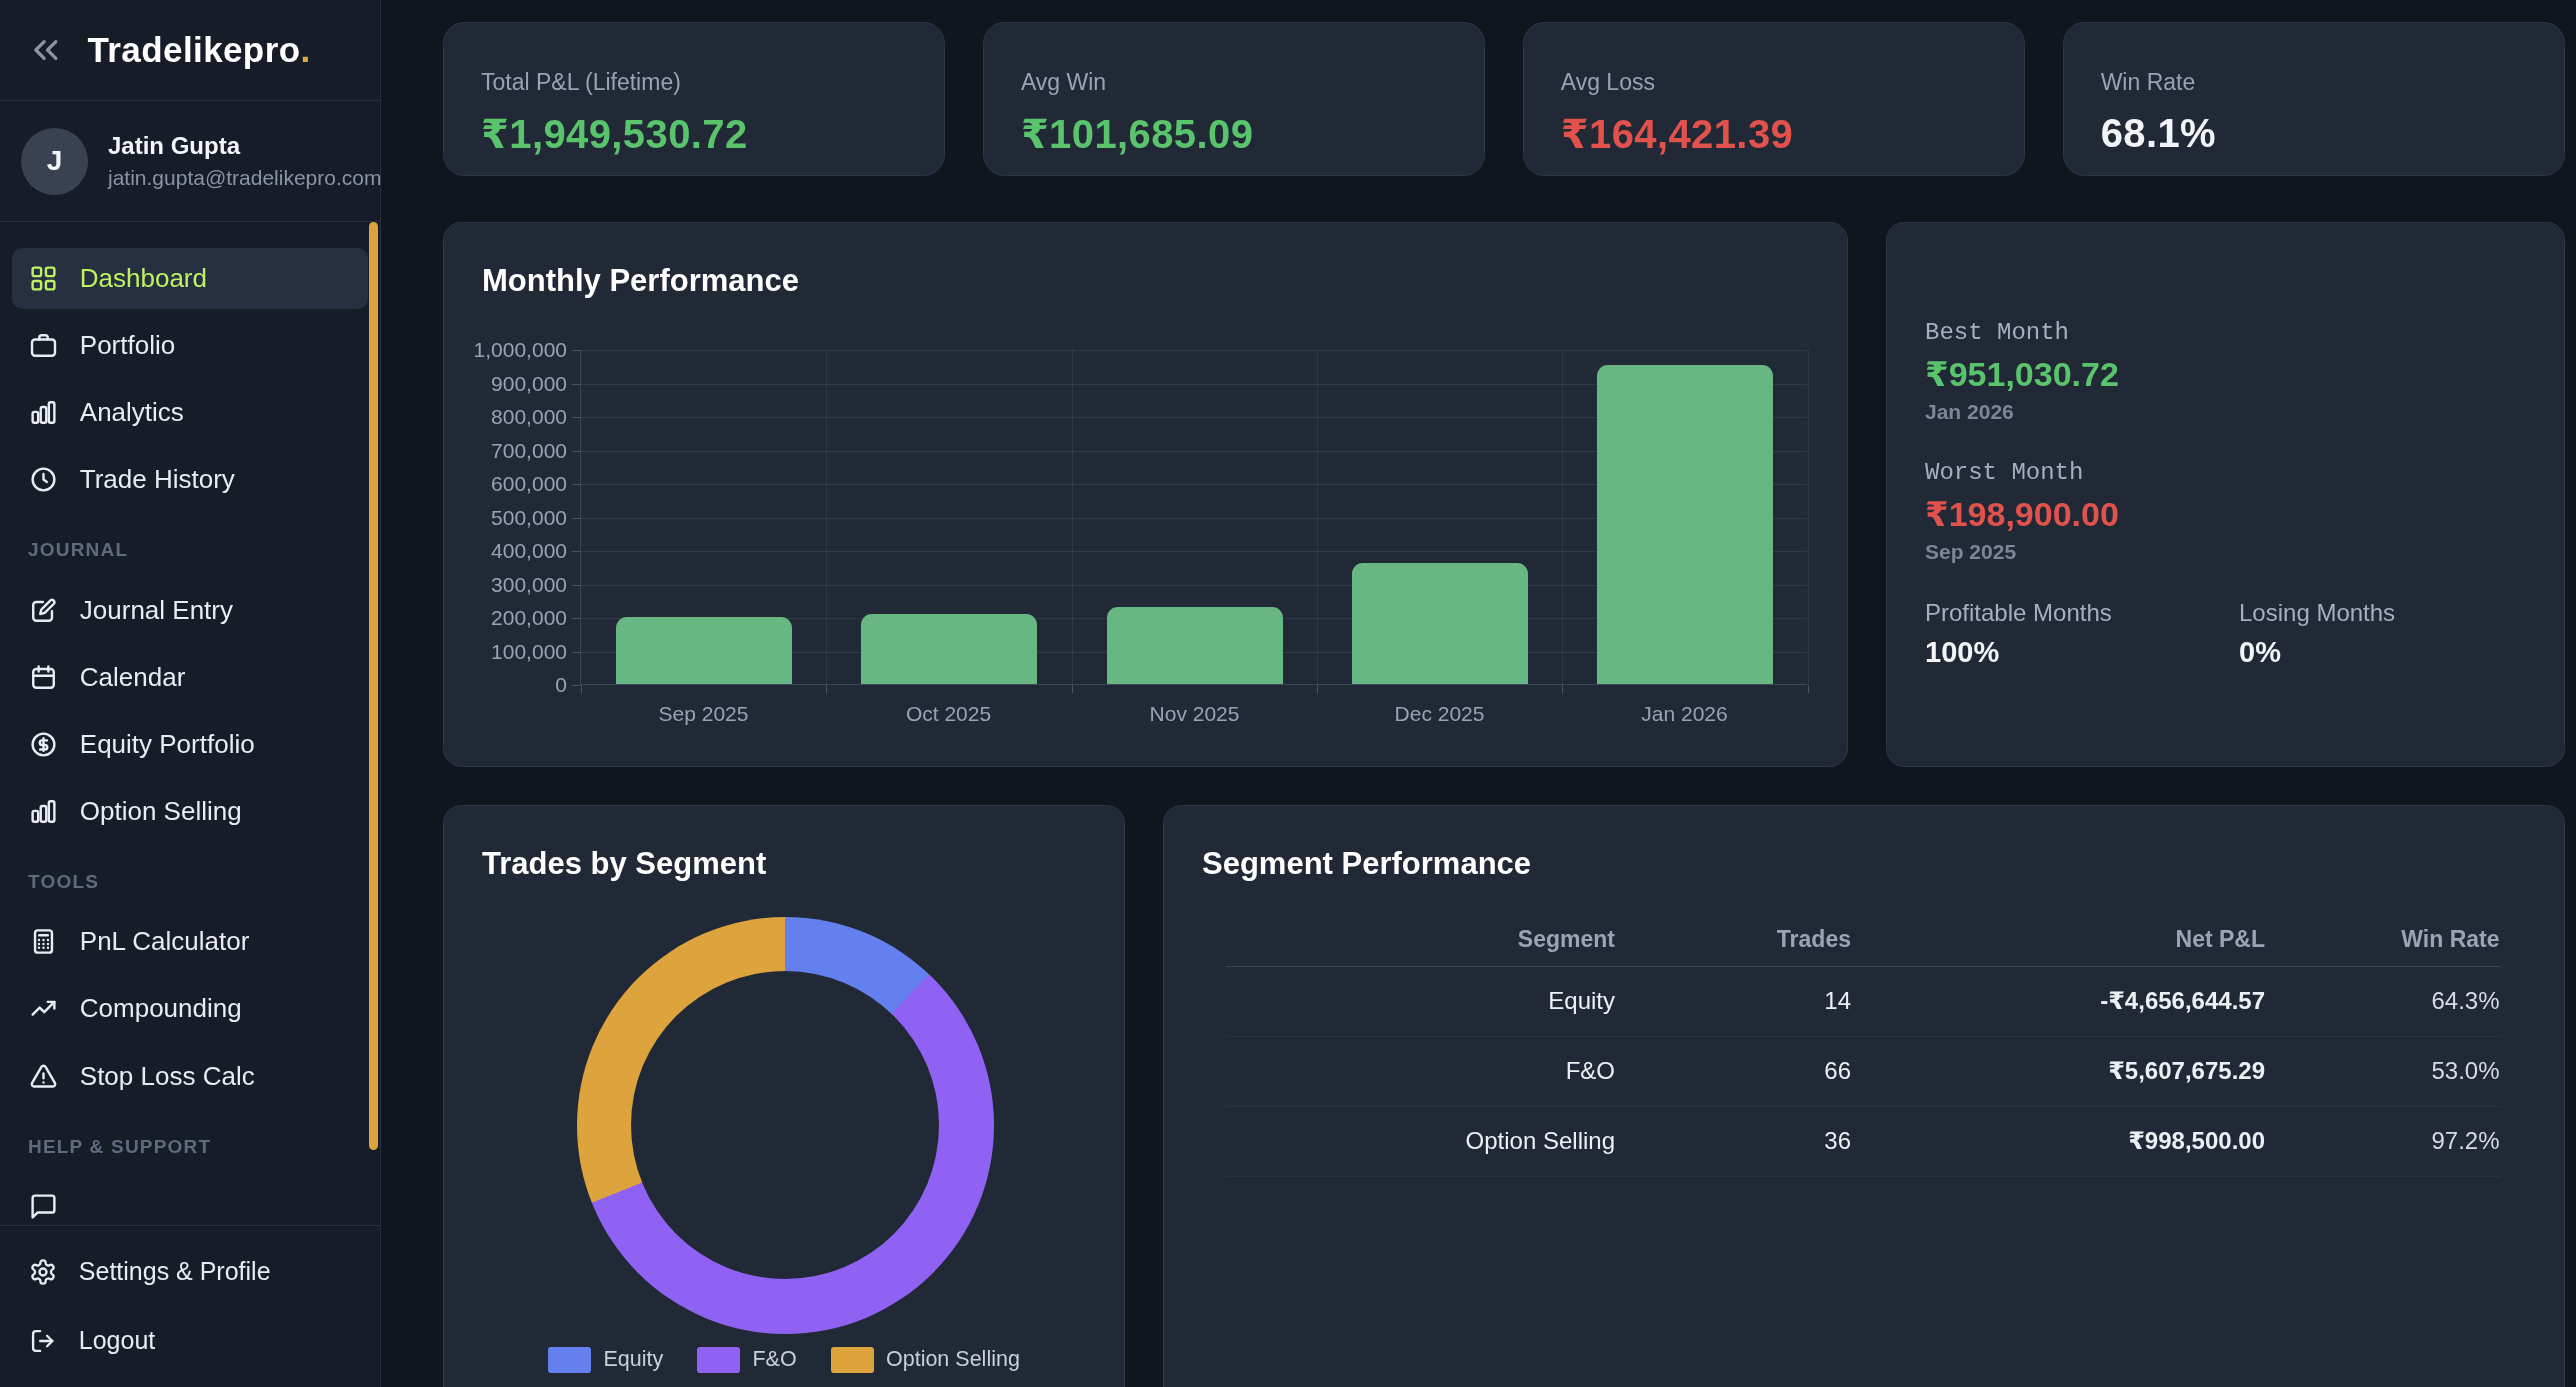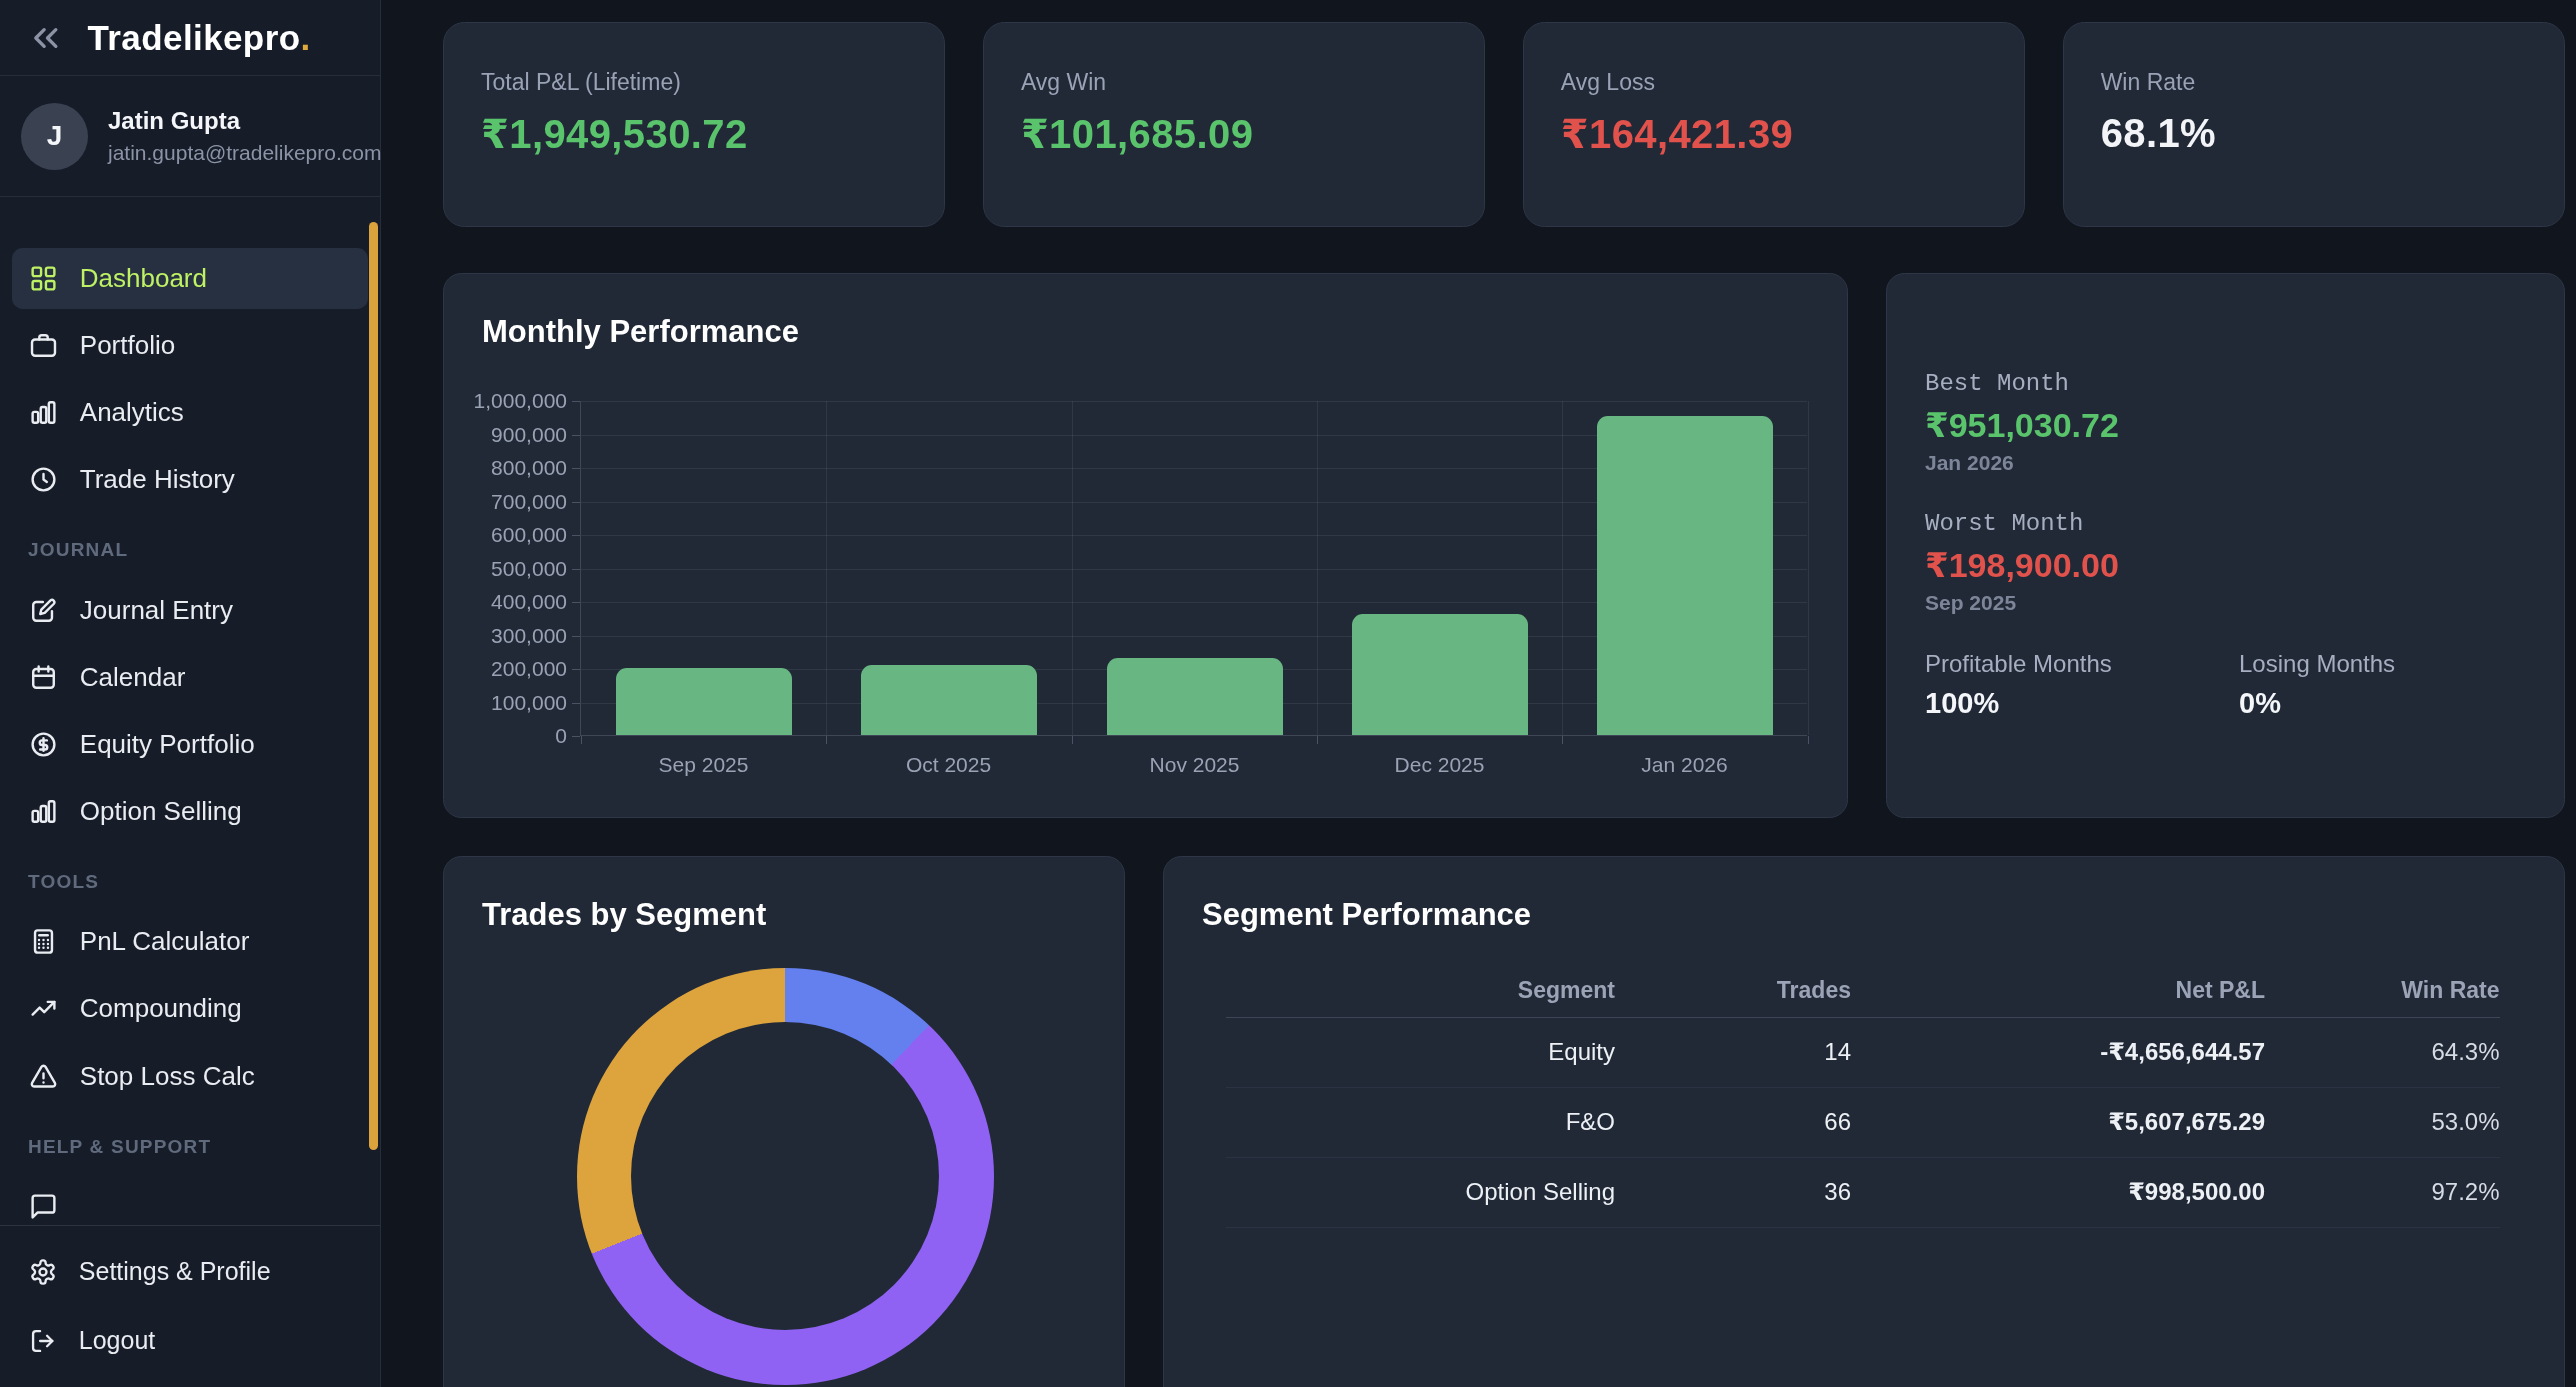--- a/index.html
+++ b/index.html
@@ -13,21 +13,21 @@
   .text-green { color:#5ac46c; }
   .text-red   { color:#e0524b; }
   .text-white { color:#f2f4f8; }
 
   
   .sidebar {
     position:absolute; left:0; top:0; width:381px; height:1388px;
     background:#171c29; border-right:0.8px solid #262d3c;
   }
   .logo-row {
-    height:76px; display:flex; align-items:center; gap:21.5px;
+    height:101px; display:flex; align-items:center; gap:21.5px;
     padding:0 0 0 23px; border-bottom:0.8px solid rgba(255,255,255,.08);
   }
   .collapse-btn { width:43px; height:43px; color:#8b93a5; display:flex; align-items:center; justify-content:center; cursor:pointer; }
   .collapse-btn svg { width:40px; height:40px; }
   .brand { font-size:35px; font-weight:700; color:#ffffff; letter-spacing:0.4px; }
   .brand .dot { color:#e0a93e; }
 
   .user-row {
     height:121px; display:flex; align-items:center; gap:20px; padding:0 23px 0 21px;
     border-bottom:0.8px solid rgba(255,255,255,.08);
@@ -67,21 +67,21 @@
   }
   .sidebar-footer .nav-item { height:63px; }
   .sidebar-footer .nav-item svg { width:28px; height:28px; }
   .sidebar-footer .nav-label { font-size:25px; }
 
   
   .main { position:absolute; left:381px; top:0; right:0; bottom:0; padding:21.5px 11.5px 0 62px; }
 
   .card { background:#212937; border:0.8px solid #2e3647; border-radius:18.4px; }
 
-  .stats-row { display:grid; grid-template-columns:repeat(4,1fr); gap:38px; height:205px; }
+  .stats-row { display:grid; grid-template-columns:repeat(4,1fr); gap:38px; height:154px; }
   .stat-card { padding:46px 37px 0 37px; border-radius:21.5px; }
   .stat-label { font-size:23px; color:#99a3b5; }
   .stat-value { font-size:40px; font-weight:700; margin-top:15.3px; letter-spacing:0.4px; }
 
   .row2 { margin-top:46px; display:grid; grid-template-columns:1405px 1fr; gap:38px; height:545px; }
   .row3 { margin-top:38px; display:grid; grid-template-columns:682px 1fr; gap:38px; height:690px; }
 
   .card-title { position:absolute; left:38px; top:40px; font-size:31px; font-weight:700; color:#ffffff; }
   .chart-card { position:relative; }
 

